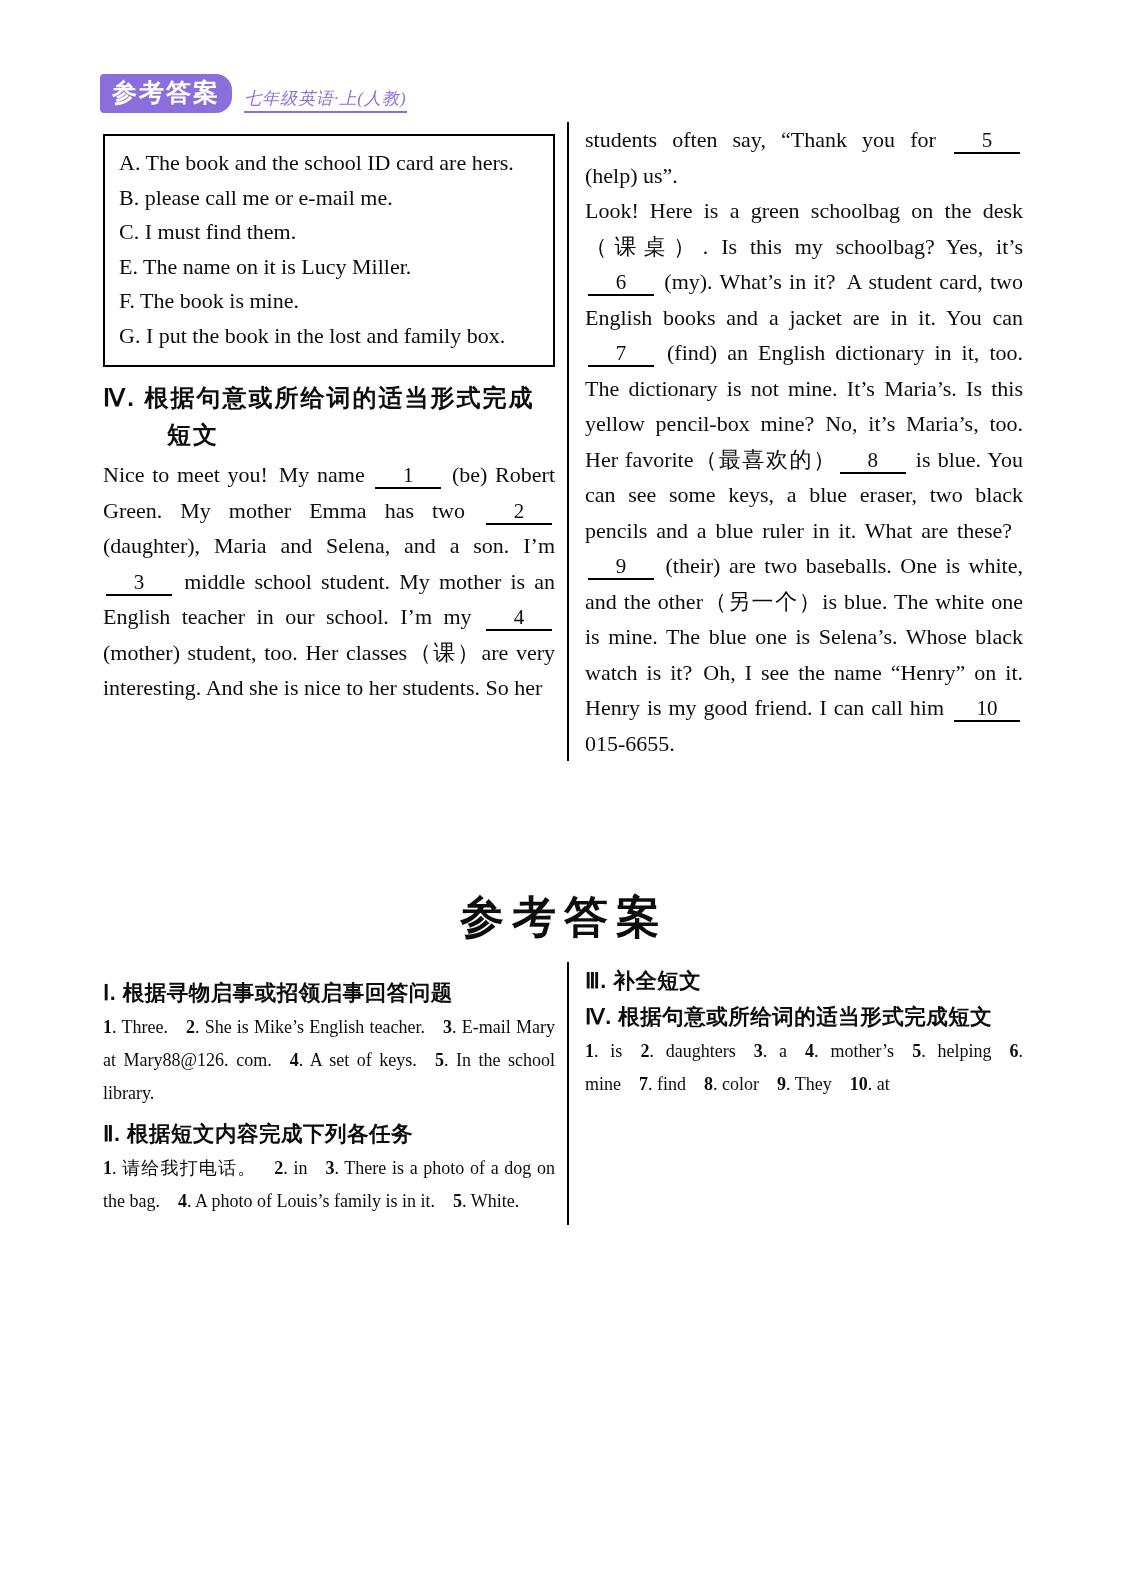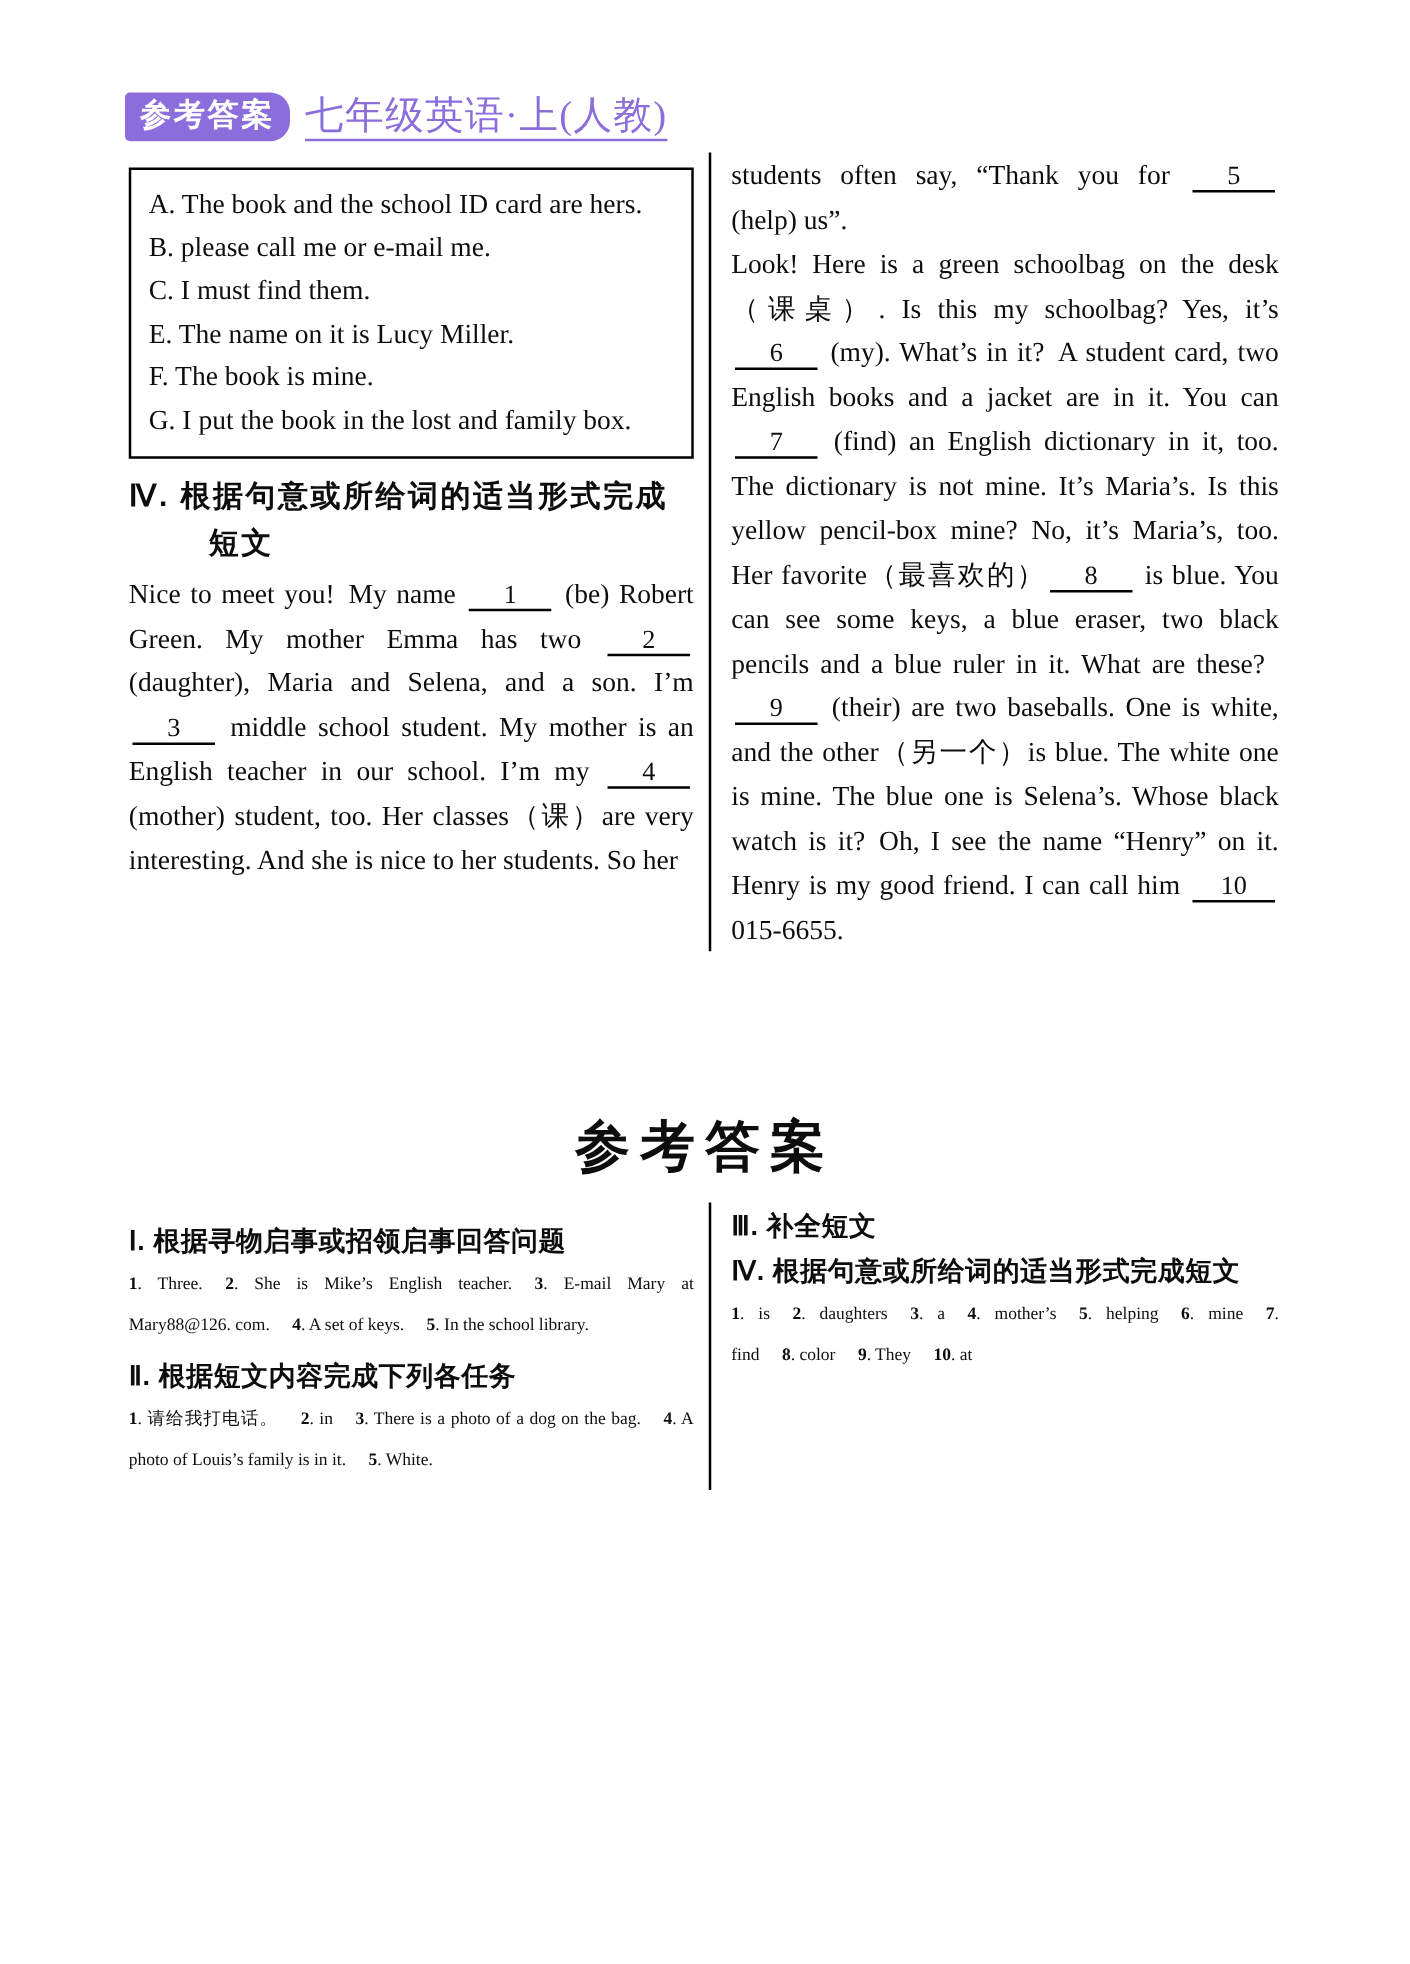--- a/index.html
+++ b/index.html
@@ -12,23 +12,23 @@
 
   
   .header { position:absolute; left:100px; top:74px; display:flex; align-items:flex-end; }
   .badge {
     background:var(--accent); color:#fff;
     font-family:"Liberation Sans", sans-serif; font-weight:bold;
     font-size:25px; line-height:1; padding:6px 12px 8px 12px;
     border-radius:4px 16px 16px 4px; letter-spacing:2px;
   }
   .subtitle {
-    color:var(--accent); font-size:31px; line-height:1; margin-left:12px;
+    color:var(--accent); font-size:17px; line-height:1; margin-left:12px;
     padding-bottom:4px; border-bottom:2px solid var(--accent);
-    letter-spacing:1px;
+    font-style:italic; letter-spacing:1px;
   }
 
   
   .cols { position:absolute; left:103px; width:920px; display:flex; align-items:stretch; }
   .top-cols { top:122px; }
   .ans-cols { top:962px; }
   .col-l { width:452px;margin-top:12px; }
   .col-r { width:438px; }
   .v-divider { width:2px; background:#000; margin-left:12px; margin-right:16px; }
 
@@ -54,21 +54,21 @@
   
   .answers-title {
     position:absolute; left:0; right:0; top:888px; text-align:center;
     font-family:"Liberation Sans", sans-serif; font-weight:bold;
     font-size:44px; letter-spacing:8px;
   }
   .ans-heading {
     font-family:"Liberation Sans", sans-serif; font-weight:bold;
     font-size:21.5px; line-height:34px; margin-top:2px; letter-spacing:0.5px;
   }
-  .ans-items { font-size:14px; line-height:33px; margin:1px 0 7px 0; text-align:justify; }
+  .ans-items { font-size:18px; line-height:33px; margin:1px 0 7px 0; text-align:justify; }
   .ans-item { margin-right:18px; }
   .ans-item b { font-weight:bold; }
 </style>
 </head>
 <body>
 
 <div class="page">
 
   <div class="header">
     <span class="badge">参考答案</span>

